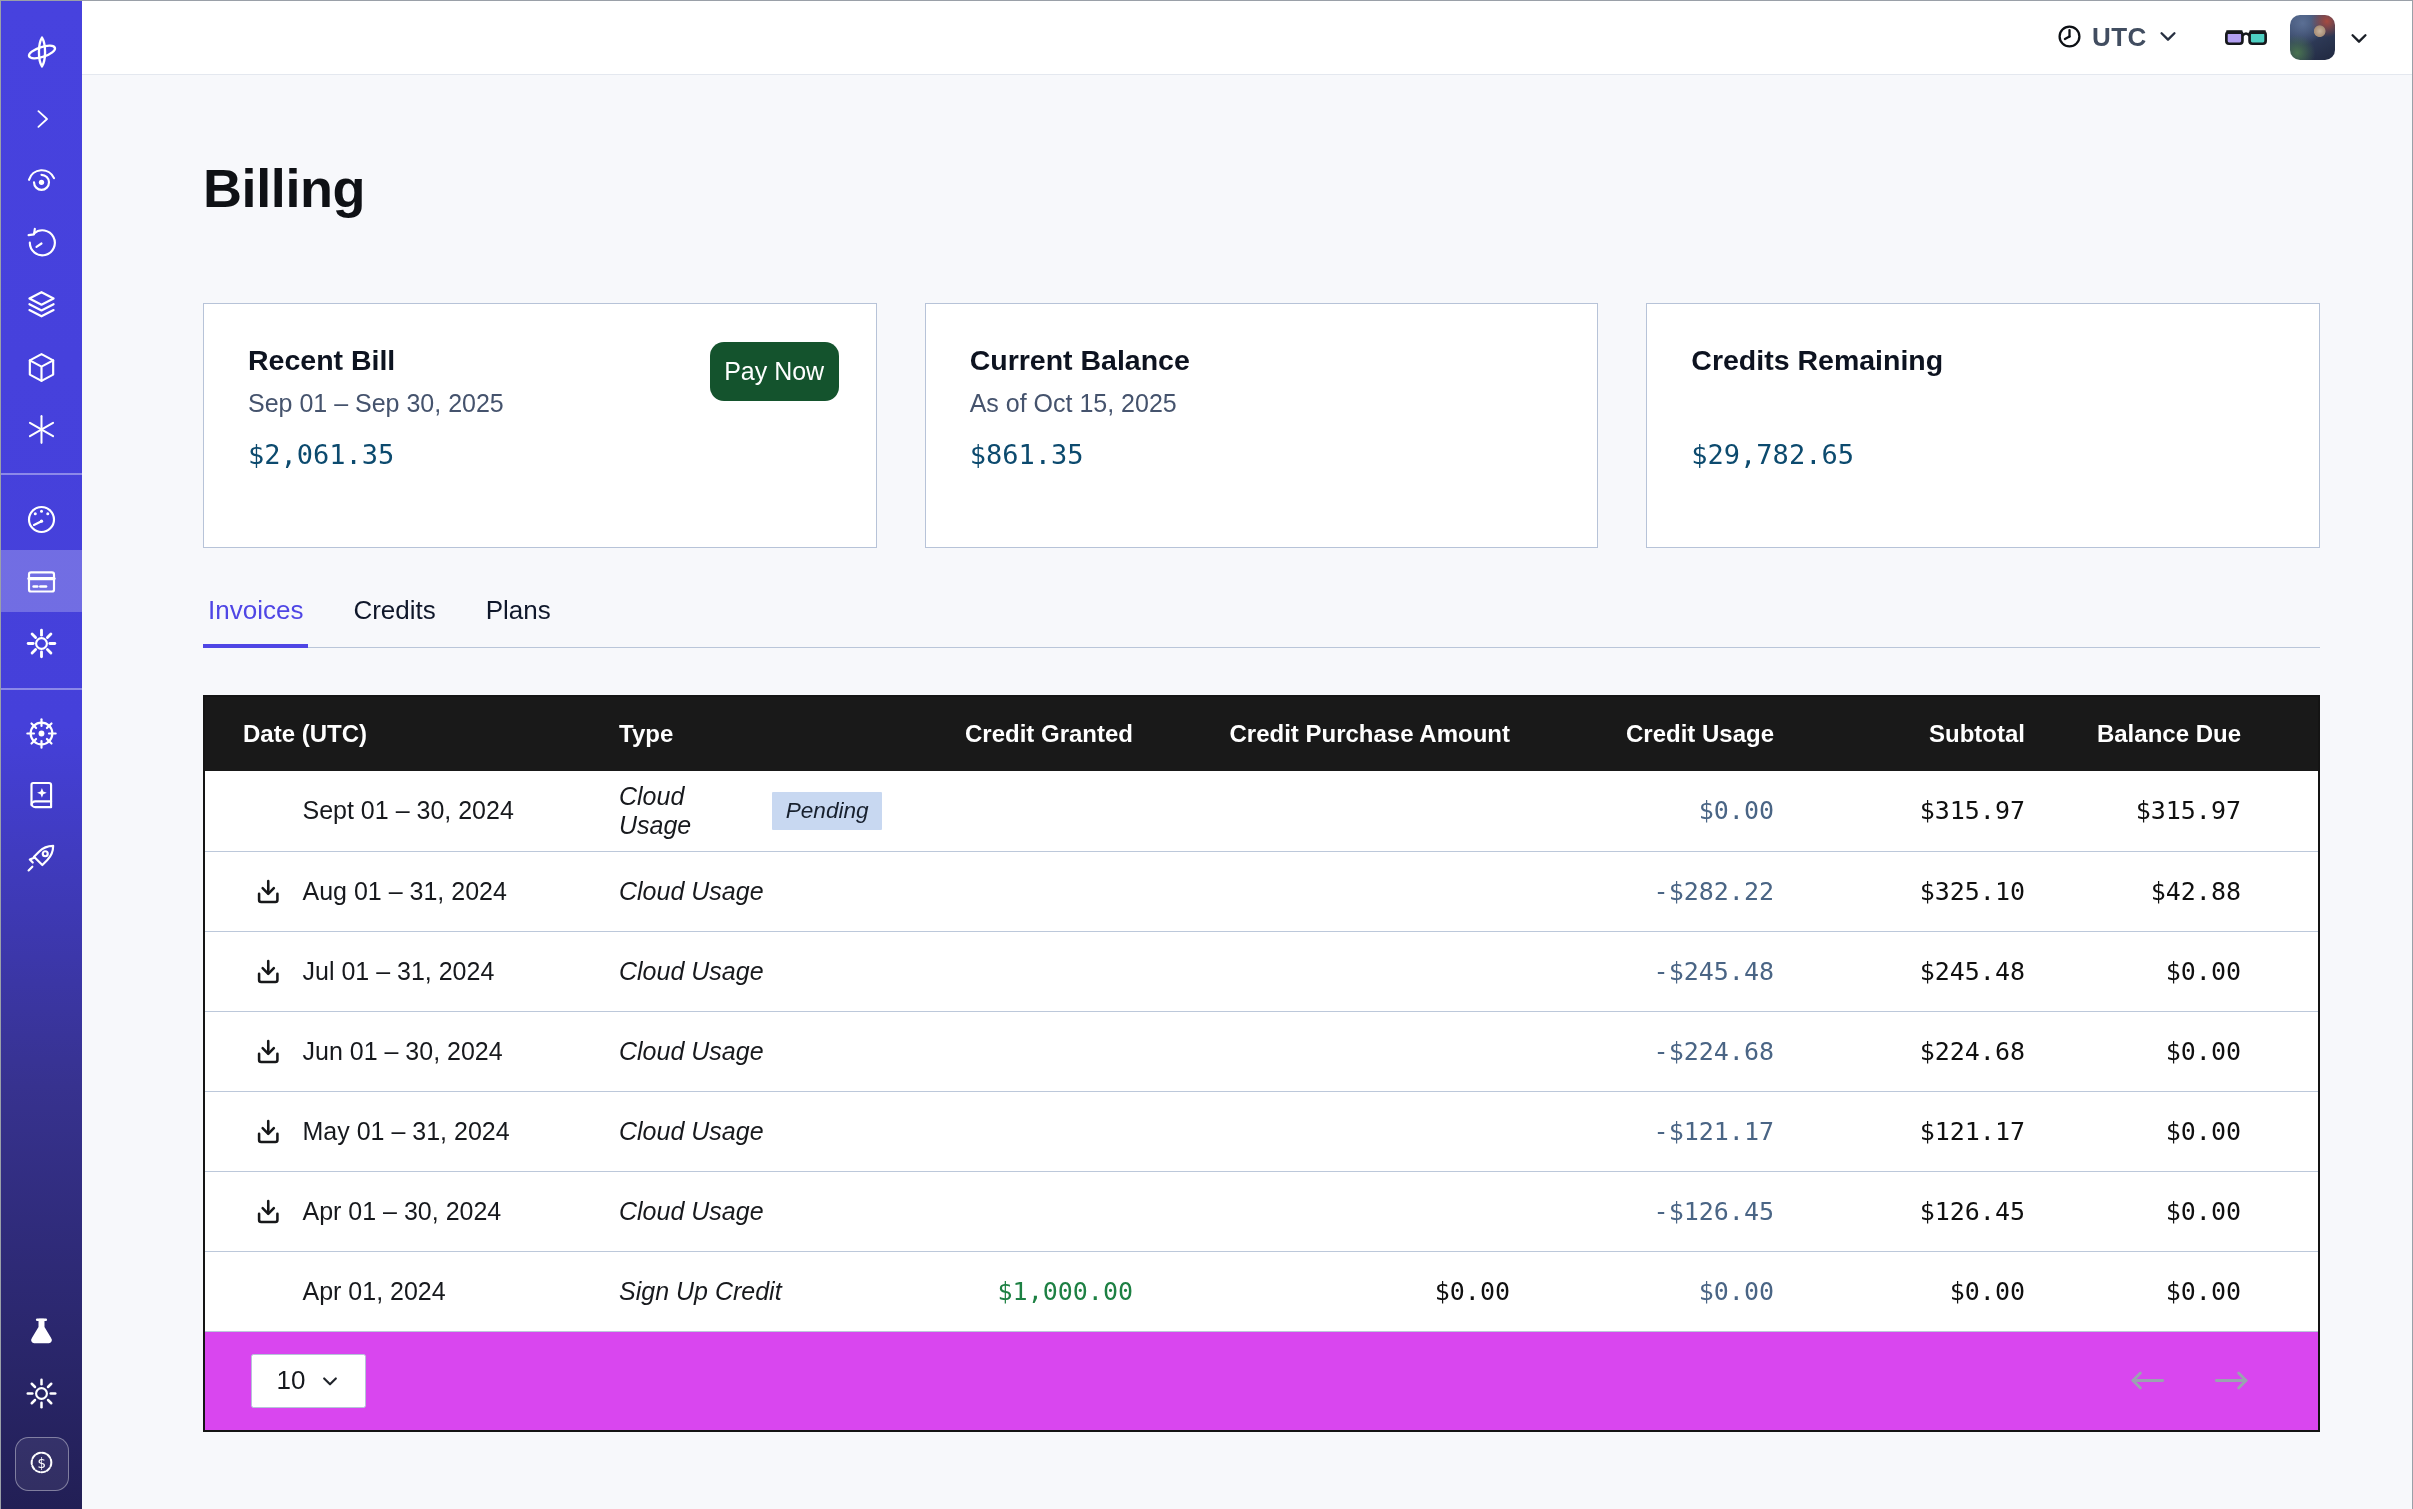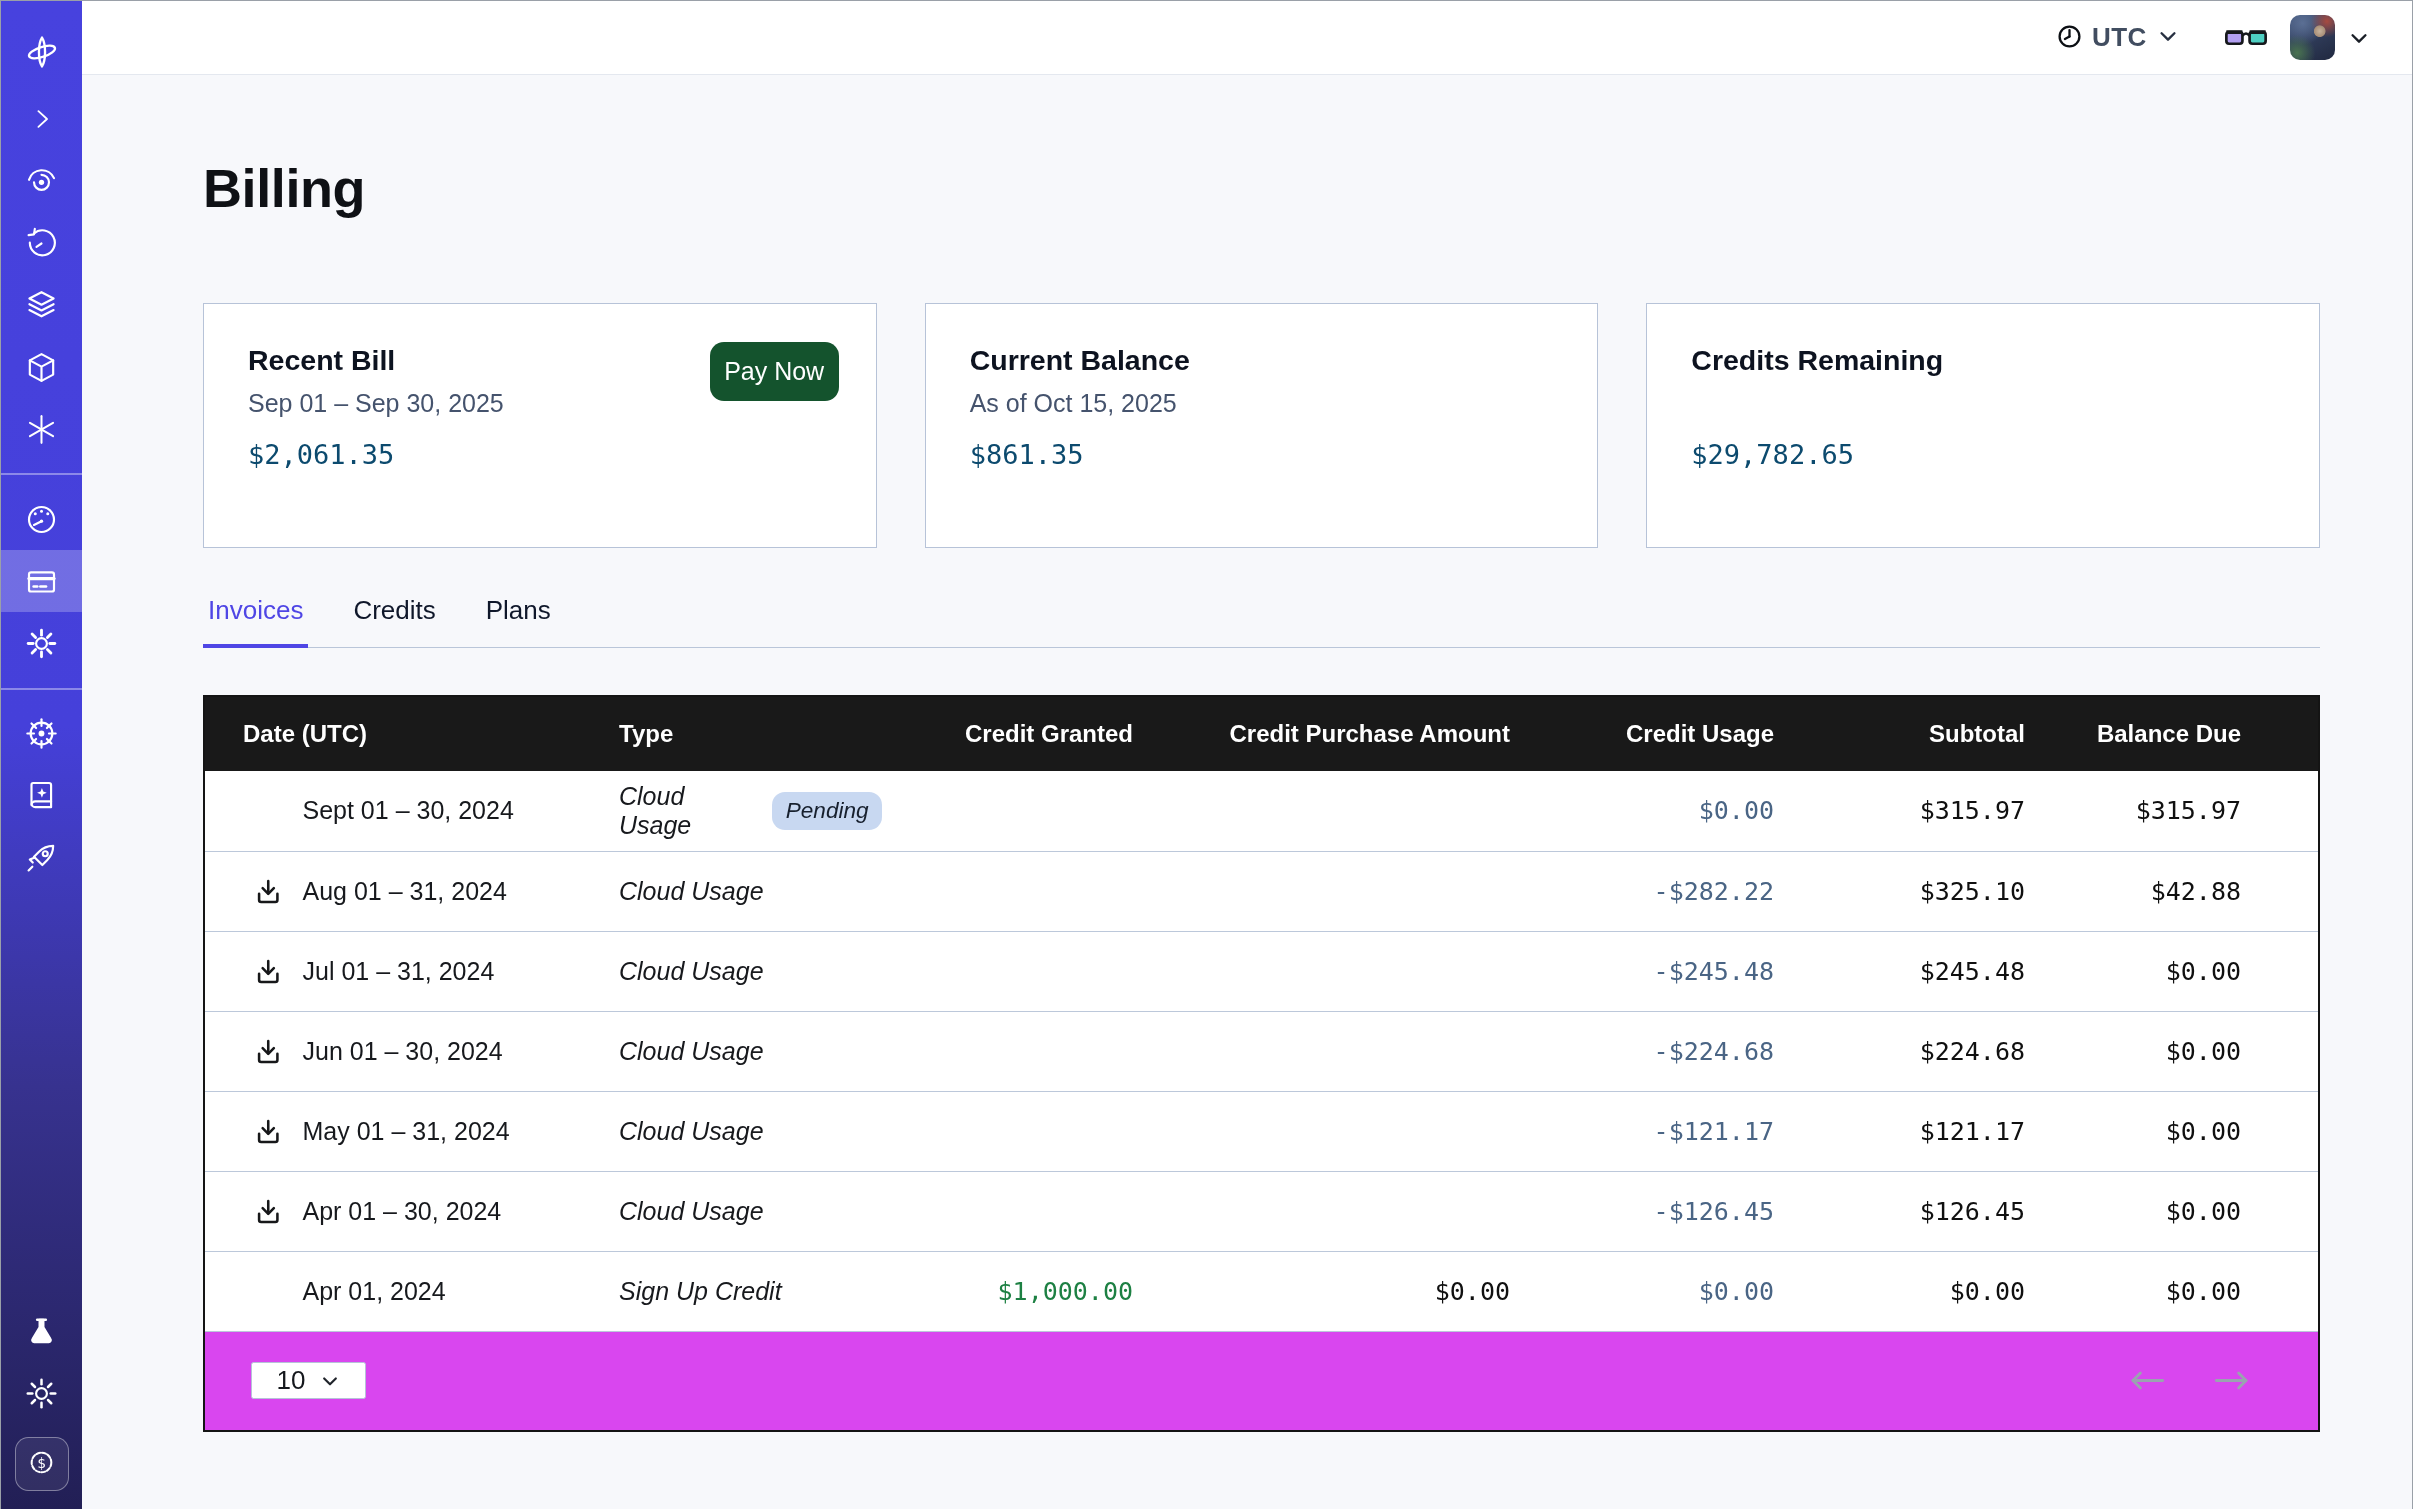--- a/index.html
+++ b/index.html
@@ -72,31 +72,31 @@
   .th-left1 { padding-left:42px; }
   .th-right { text-align:right; }
   .th-last { text-align:right; padding-right:77px; }
   .trow { height:80px; background:#ffffff; border-top:1.7px solid #bcc8da; }
   .trow:first-child { border-top:none; }
   .c-date { display:flex; align-items:center; padding-left:49px; font-size:25px; color:#17191d; }
   .dl-box { width:28.5px; height:28.5px; margin-right:20px; display:flex; align-items:center;
     justify-content:center; cursor:pointer; flex:0 0 28.5px; }
   .dl-spacer { width:28.5px; margin-right:20px; flex:0 0 28.5px; }
   .c-type { display:flex; align-items:center; gap:15px; padding-left:42px; font-size:25px; color:#17191d;font-style:italic; }
-  .badge { background:#c8d8f1; color:#17202e; font-size:22.6px; padding:5.9px 13.4px; border-radius:13px; }
+  .badge { background:#c8d8f1; color:#17202e; font-size:22.6px; padding:5.9px 13.4px; border-radius:1px; }
   .mono { font-family:"DejaVu Sans Mono", monospace; font-size:25px; }
   .c-num { text-align:right; color:#101010; }
   .c-num.green { color:#1d8043; }
   .c-num.blue { color:#4a6585; }
   .c-last { padding-right:77px; }
 
   
   .tfoot { height:99px; border-top:1.7px solid #bcc8da; display:flex; align-items:center;
     justify-content:space-between; padding:0 67px 0 46px; }
-  .page-size { width:115px; height:37px; border:1.7px solid #b6c2d8; border-radius:2.5px;
+  .page-size { width:115px; height:54px; border:1.7px solid #b6c2d8; border-radius:2.5px;
     background:#ffffff; display:flex; align-items:center; justify-content:center; gap:15px;
     font-size:26px; color:#15181d; cursor:pointer; }
   .pager { display:flex; align-items:center; gap:47px; }
   .pager-btn { background:none; border:none; cursor:pointer; display:flex; align-items:center; }
 </style>
 </head>
 <body>
 
 <div class="screen">
 

